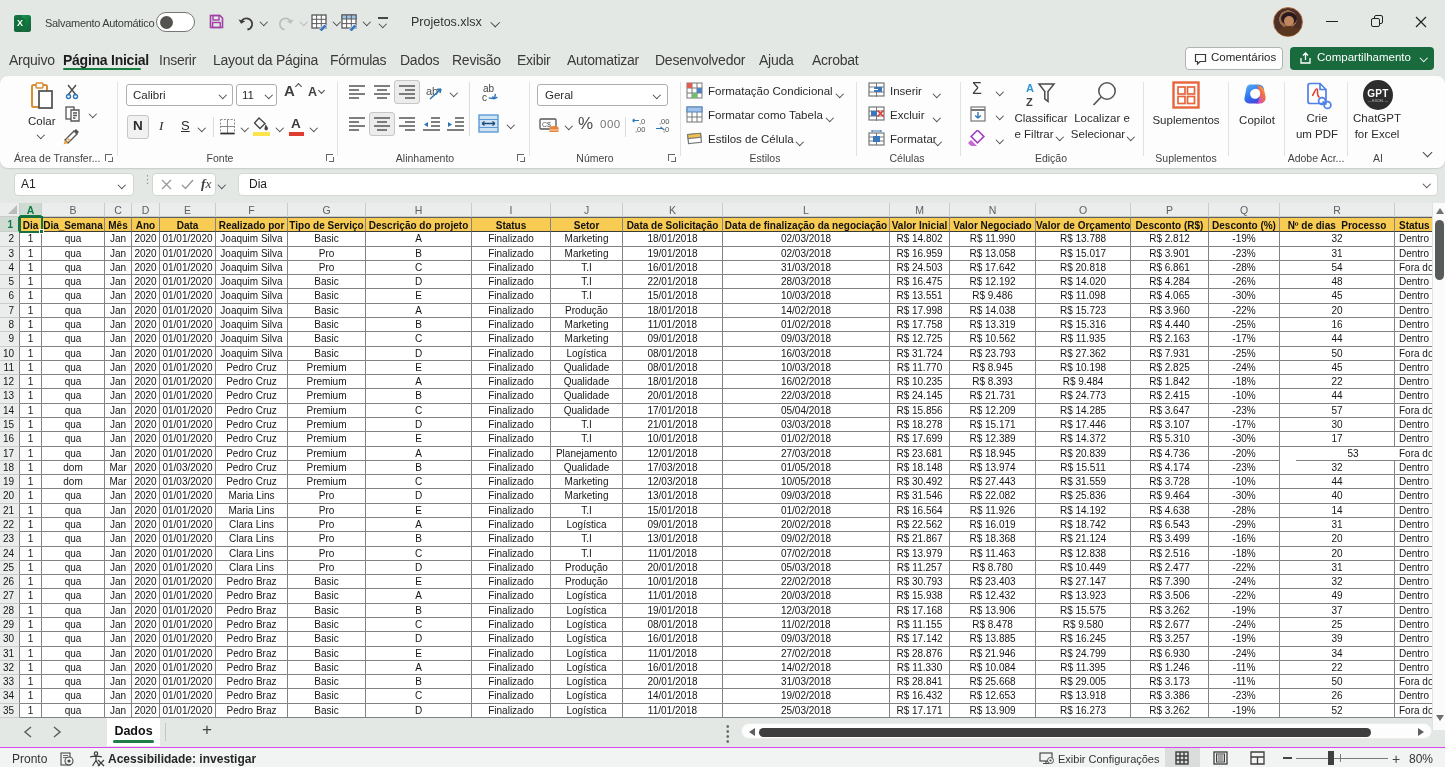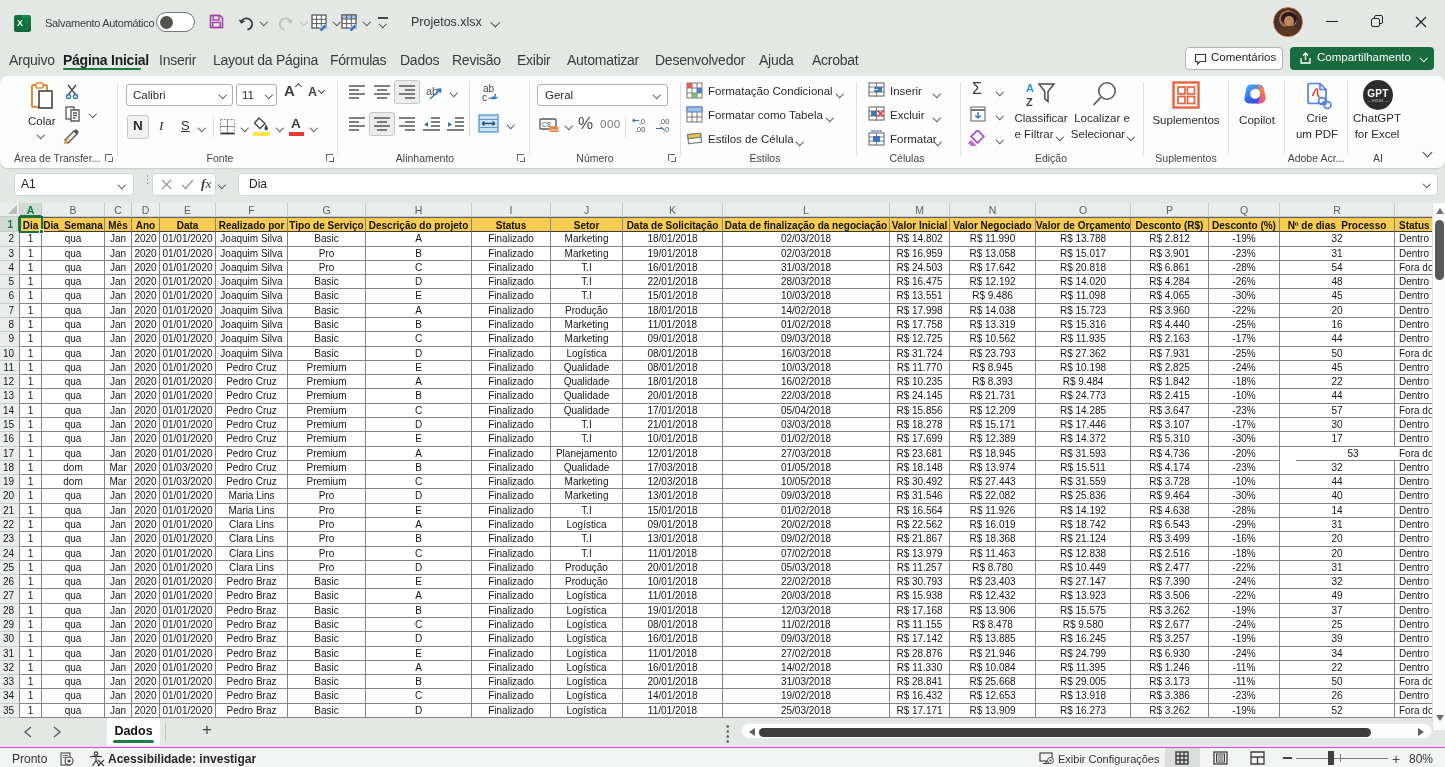--- a/index.html
+++ b/index.html
@@ -865,21 +865,21 @@
         <b style="left:160px;width:56px;">01/01/2020</b>
         <b style="left:216px;width:72px;">Pedro Cruz</b>
         <b style="left:288px;width:78px;">Premium</b>
         <b style="left:366px;width:106px;">A</b>
         <b style="left:472px;width:79px;">Finalizado</b>
         <b style="left:551px;width:72px;">Planejamento</b>
         <b style="left:623px;width:100px;">12/01/2018</b>
         <b style="left:723px;width:167px;">27/03/2018</b>
         <b style="left:890px;width:60px;">R$ 23.681</b>
         <b style="left:950px;width:86px;">R$ 18.945</b>
-        <b style="left:1036px;width:95px;">R$ 31.593</b>
+        <b style="left:1036px;width:95px;">R$ 20.839</b>
         <b style="left:1131px;width:78px;">R$ 4.736</b>
         <b style="left:1209px;width:71px;">-20%</b>
         <b style="left:1296px;width:115px;">53</b>
         <b style="left:1395px;width:88px;text-align:left;padding-left:4px;">Fora do prazo</b>
       </div>
 <div class="row drow" style="top:257.87px;height:14.29px">
         <b class="gn" style="left:0;width:20px">18</b>
         <b style="left:20px;width:22px;">1</b>
         <b style="left:42px;width:63px;">dom</b>
         <b style="left:105px;width:27px;">Mar</b>

